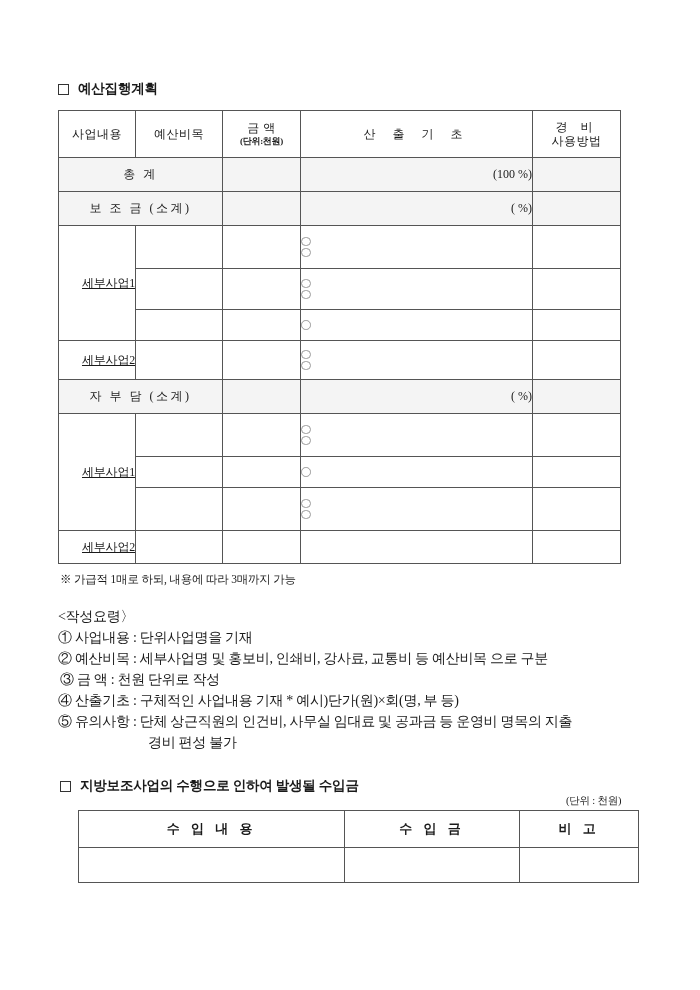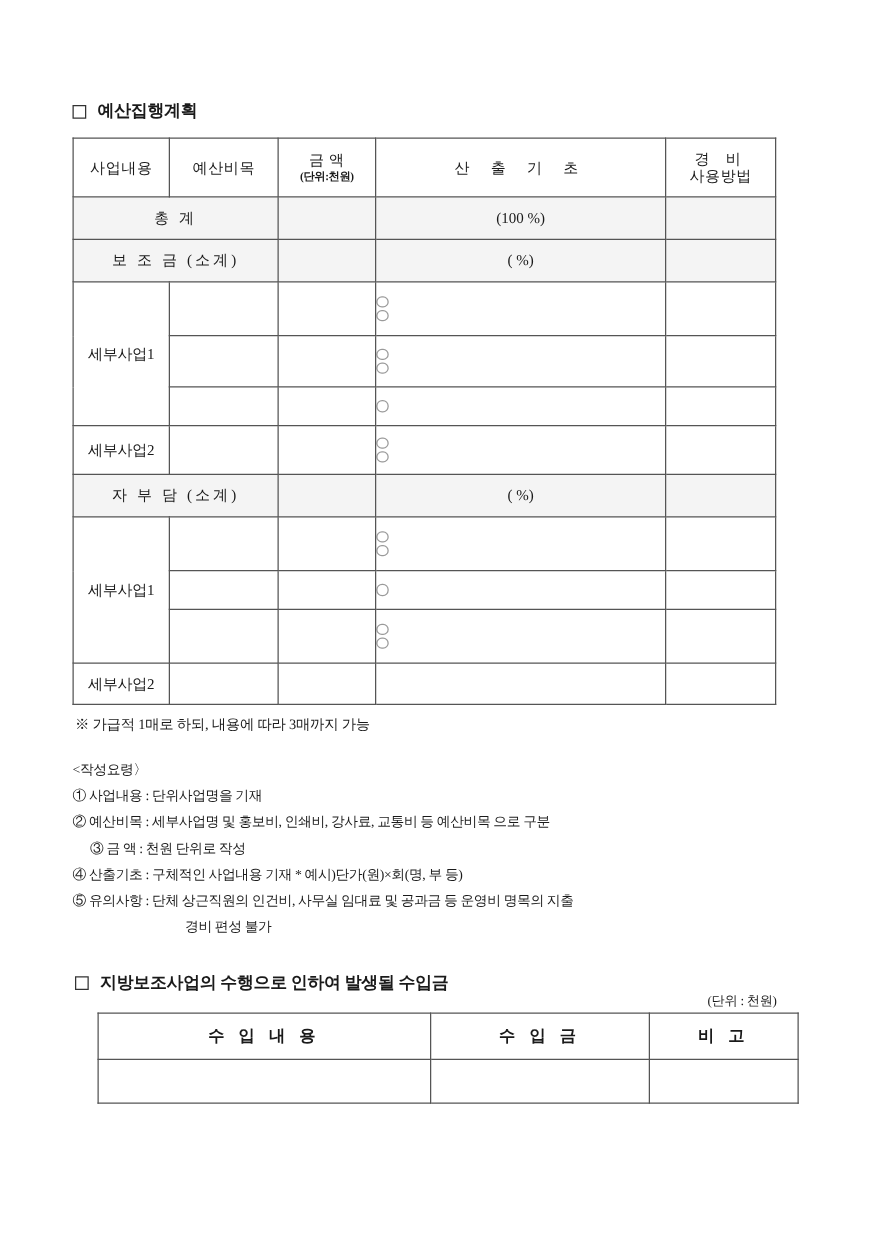--- a/index.html
+++ b/index.html
@@ -88,29 +88,30 @@
     font-weight: bold;
     font-size: 13px;
     background: #f4f4f4 !important;
     letter-spacing: 2.5px;
   }
   .summary-pct {
     background: #f4f4f4 !important;
     padding-left: 5px;
     font-size: 12px;
     letter-spacing: 0;
-    text-align: center;
+    text-align: right;
   }
   .summary-blank { background: #f4f4f4 !important; }
 
   .label-cell {
-    text-align: center;
+    text-align: right;
     padding-left: 5px;
     font-size: 11px;
     letter-spacing: -0.2px;
+    text-decoration: underline;
   }
   .basis-cell {
     padding: 4px 0 4px 5px;
     vertical-align: top;
     text-align: left;
   }
   .dot {
     display: block;
     width: 7.5px;
     height: 7.5px;
@@ -133,21 +134,21 @@
 
   
   .note-line {
     position: absolute;
     font-size: 11.5px;
     letter-spacing: -0.2px;
     white-space: nowrap;
   }
   .body-line {
     position: absolute;
-    font-size: 11px;
+    font-size: 14px;
     letter-spacing: -0.3px;
     white-space: nowrap;
   }
   .unit-note {
     position: absolute;
     font-size: 10.5px;
     letter-spacing: -0.2px;
     white-space: nowrap;
   }
 </style>
@@ -281,21 +282,21 @@
         <td></td>
       </tr>
     </tbody>
   </table>
 
   <div class="note-line" style="left:60px; top:572px;text-align:right;">※ 가급적 1매로 하되, 내용에 따라 3매까지 가능</div>
 
   <div class="body-line" style="left:58px; top:608px;">&lt;작성요령〉</div>
   <div class="body-line" style="left:58px; top:650px;">② 예산비목 : 세부사업명 및 홍보비, 인쇄비, 강사료, 교통비 등 예산비목 으로 구분</div>
   <div class="body-line" style="left:58px; top:629px;">① 사업내용 : 단위사업명을 기재</div>
-  <div class="body-line" style="left:72px; top:671px;">③ 금      액 : 천원 단위로 작성</div>
+  <div class="body-line" style="left:60px; top:671px;">③ 금      액 : 천원 단위로 작성</div>
   <div class="body-line" style="left:58px; top:692px;">④ 산출기초 : 구체적인 사업내용 기재 * 예시)단가(원)×회(명, 부 등)</div>
   <div class="body-line" style="left:58px; top:713px;">⑤ 유의사항 : 단체 상근직원의 인건비, 사무실 임대료 및 공과금 등 운영비 명목의 지출</div>
   <div class="body-line" style="left:148px; top:734px;">경비 편성 불가</div>
 
   <div class="section-head" style="left:60px; top:777px;font-family:Liberation Serif, serif;">
     <span class="checkbox-glyph"></span>
     <span>지방보조사업의 수행으로 인하여 발생될 수입금</span>
   </div>
 
   <div class="unit-note" style="left:566px; top:794px;">(단위 : 천원)</div>

